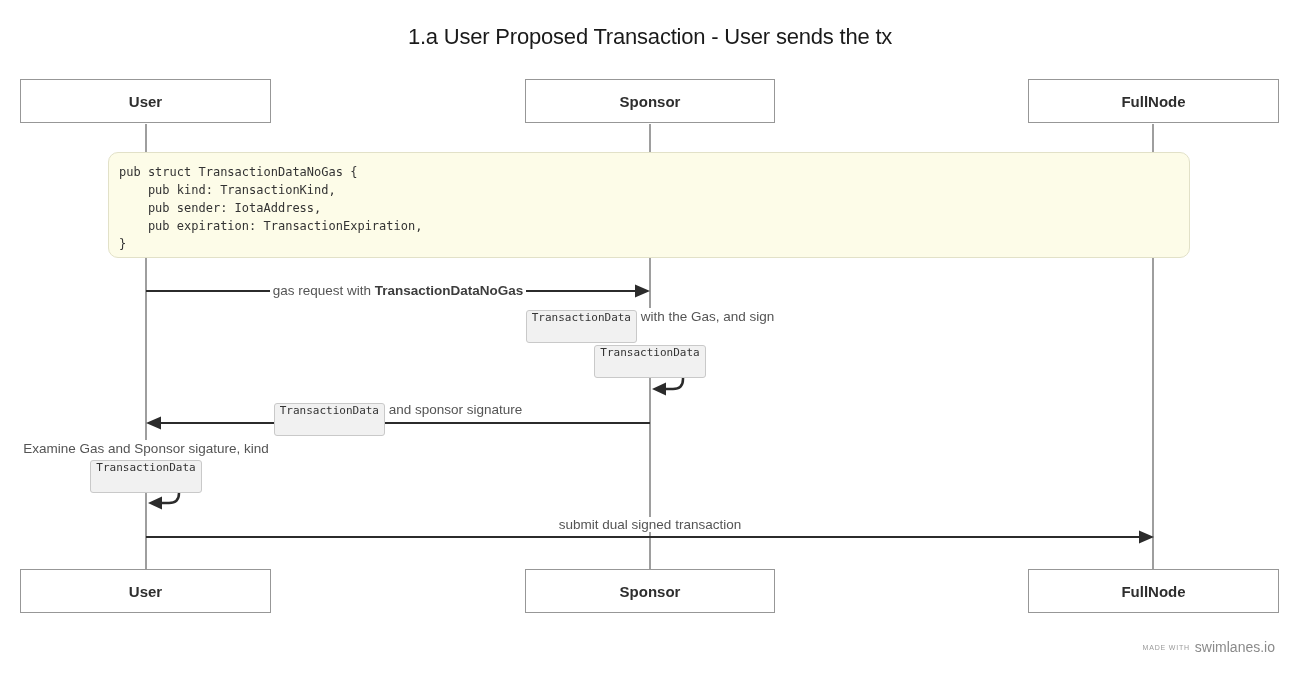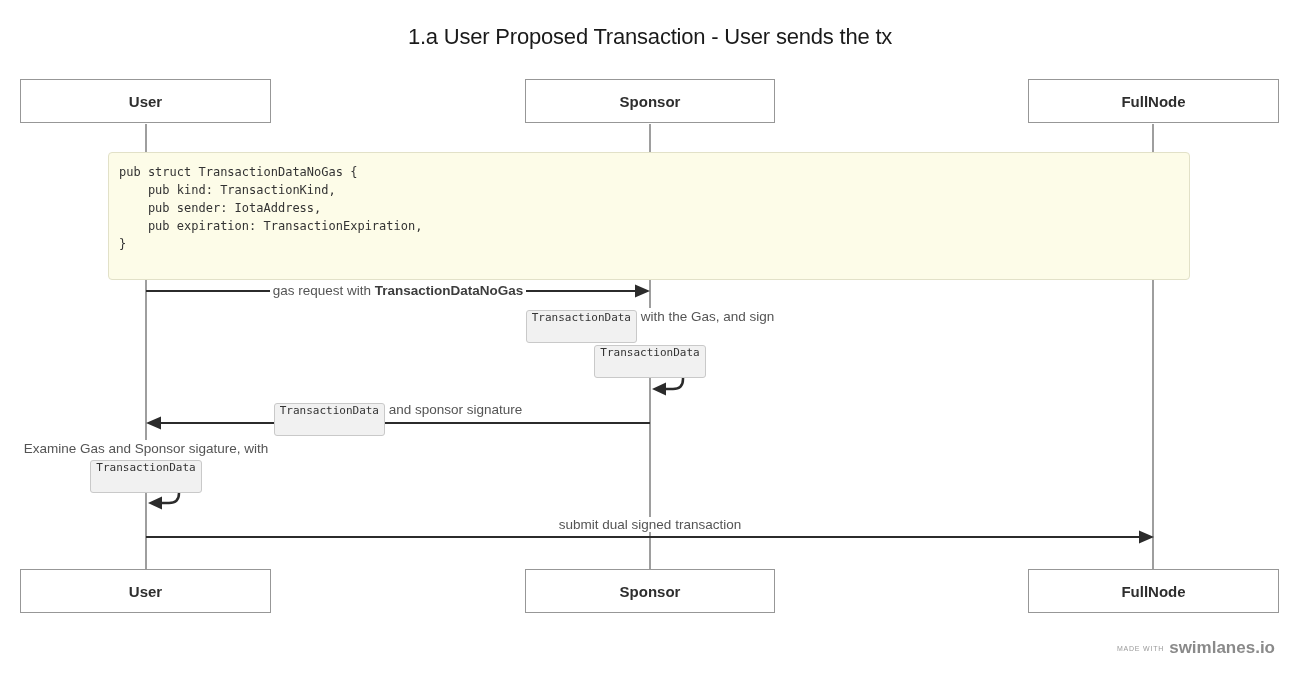--- a/index.html
+++ b/index.html
@@ -11,23 +11,23 @@
     position:absolute;left:0;top:24px;width:100%;text-align:center;
     font-size:22px;font-weight:normal;color:#1a1a1a;letter-spacing:-0.2px;
   }
   .diagram-svg{position:absolute;left:0;top:0;width:1300px;height:676px;}
   .actor-box{
     position:absolute;height:44px;background:#ffffff;border:1px solid #979797;
     border-radius:0;display:flex;align-items:center;justify-content:center;
     font-size:15px;font-weight:bold;color:#2e2e2e;box-sizing:border-box;
   }
   .note-box{
-    position:absolute;left:108px;top:152px;width:1082px;height:128px;
+    position:absolute;left:108px;top:152px;width:1082px;height:106px;
     background:#fdfce8;border:1px solid #e2e1c8;box-sizing:border-box;
-    padding:10px 0 0 10px;border-radius:4px;
+    padding:10px 0 0 10px;border-radius:10px;
   }
   .code-line{
     font-family:"DejaVu Sans Mono", monospace;font-size:12px;line-height:18px;
     color:#333333;white-space:pre;
   }
   .msg-label{
     position:absolute;text-align:center;font-size:13.5px;color:#545454;line-height:18px;
   }
   .msg-label .bg{background:#ffffff;padding:0 3px;}
   .bold-part{font-weight:bold;color:#3d3d3d;}
@@ -37,21 +37,21 @@
     padding:0px 5px 17px 5px;line-height:14px;vertical-align:baseline;
   }
   .self-text{
     position:absolute;text-align:center;font-size:13.5px;color:#545454;line-height:18px;
   }
   .self-text .line{background:#ffffff;display:block;}
   .footer{
     position:absolute;right:25px;top:638px;color:#8d8d8d;white-space:nowrap;
   }
   .made-with{font-size:7px;letter-spacing:0.8px;color:#9a9a9a;margin-right:5px;vertical-align:2px;}
-  .brand{font-size:17px;font-weight:700;color:#8a8a8a;}
+  .brand{font-size:14px;font-weight:400;color:#8a8a8a;}
 </style>
 </head>
 <body>
 
 <div class="canvas">
 
   <svg class="diagram-svg" viewBox="0 0 1300 676">
 
     <line x1="146" y1="124" x2="146" y2="570" stroke="#9e9e9e" stroke-width="2"></line>
     <line x1="650" y1="124" x2="650" y2="570" stroke="#9e9e9e" stroke-width="2"></line>
@@ -108,21 +108,21 @@
     </span>
   </div>
 
   <div class="msg-label" style="left:146px;top:401px;width:504px;">
     <span class="bg">
       <span class="code-chip">TransactionData</span><span> and sponsor signature</span>
     </span>
   </div>
 
   <div class="self-text" style="left:0px;top:440px;width:292px;">
-    <span class="line">Examine Gas and Sponsor sigature, with</span>
+    <span class="line">Examine Gas and Sponsor sigature, kind</span>
     <span class="line">
       <span class="code-chip">TransactionData</span>
     </span>
   </div>
 
   <div class="msg-label" style="left:146px;top:516px;width:1008px;">
     <span class="bg">submit dual signed transaction</span>
   </div>
 
   <div class="actor-box" style="left:20px;top:569px;width:251px;">

